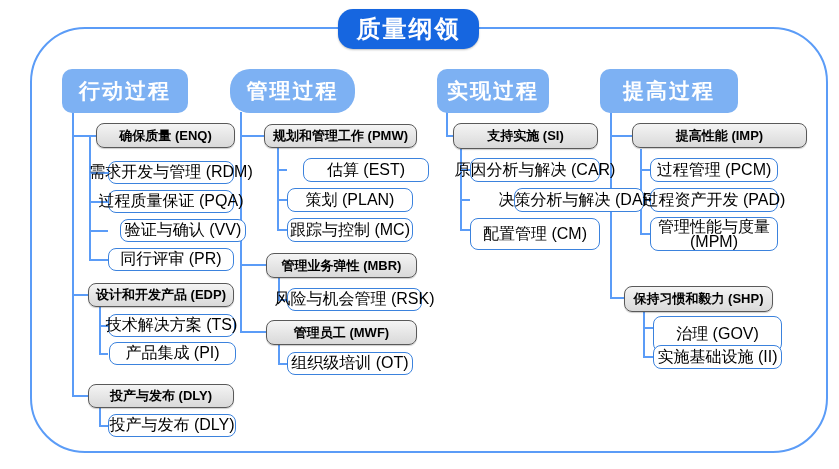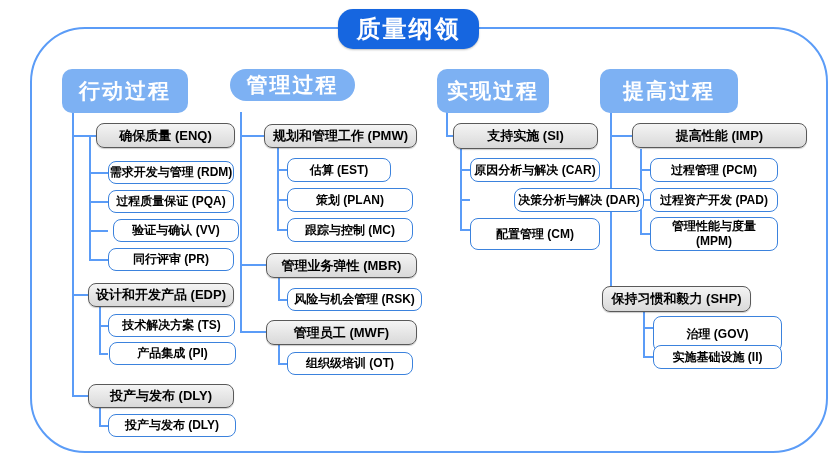--- a/index.html
+++ b/index.html
@@ -23,21 +23,21 @@
     letter-spacing:2px;
   }
   .gbox{
     background:linear-gradient(#f4f4f4,#d9d9d9);
     border:1.5px solid #595959;border-radius:8px;color:#000;
     font-size:13px;font-weight:bold;display:flex;align-items:center;justify-content:center;
     white-space:nowrap;box-shadow:0 1px 1px rgba(0,0,0,.2);
   }
   .leaf{
     background:#ffffff;border:1.5px solid #3b82dd;border-radius:8px;color:#000;
-    font-size:12px;font-weight:bold;display:flex;align-items:center;justify-content:center;
+    font-size:16px;font-weight:normal;display:flex;align-items:center;justify-content:center;
     white-space:nowrap;
   }
   .leaf.wrap{white-space:normal;text-align:center;line-height:15px;padding:1px 4px;}
   .vl{width:2px;background:#5b9cf7;}
   .hl{height:2px;background:#5b9cf7;}
 </style>
 </head>
 <body>
 
 <div class="abs frame" style="left:30px;top:27px;width:798px;height:426px;"></div>
@@ -84,42 +84,42 @@
 <div class="abs hl" style="left:640px;top:169px;width:10px;"></div>
 <div class="abs hl" style="left:640px;top:199px;width:10px;"></div>
 <div class="abs hl" style="left:640px;top:233px;width:10px;"></div>
 <div class="abs vl" style="left:643px;top:311px;height:47px;"></div>
 <div class="abs hl" style="left:643px;top:327px;width:10px;"></div>
 <div class="abs hl" style="left:643px;top:356px;width:10px;"></div>
 
 <div class="abs title" style="left:338px;top:9px;width:141px;height:40px;">质量纲领</div>
 
 <div class="abs col-header" style="left:62px;top:69px;width:126px;height:44px;">行动过程</div>
-<div class="abs col-header" style="left:230px;top:69px;width:125px;height:32px;border-radius:20px;">管理过程</div>
+<div class="abs col-header" style="left:230px;top:69px;width:125px;height:44px;border-radius:20px;">管理过程</div>
 <div class="abs col-header" style="left:437px;top:69px;width:112px;height:44px;">实现过程</div>
 <div class="abs col-header" style="left:600px;top:69px;width:138px;height:44px;">提高过程</div>
 
 <div class="abs gbox" style="left:96px;top:123px;width:139px;height:25px;">确保质量 (ENQ)</div>
 <div class="abs gbox" style="left:88px;top:283px;width:146px;height:24px;">设计和开发产品 (EDP)</div>
 <div class="abs gbox" style="left:88px;top:384px;width:146px;height:24px;">投产与发布 (DLY)</div>
 <div class="abs gbox" style="left:264px;top:124px;width:153px;height:24px;">规划和管理工作 (PMW)</div>
 <div class="abs gbox" style="left:266px;top:253px;width:151px;height:25px;">管理业务弹性 (MBR)</div>
 <div class="abs gbox" style="left:266px;top:320px;width:151px;height:25px;">管理员工 (MWF)</div>
 <div class="abs gbox" style="left:453px;top:123px;width:145px;height:26px;">支持实施 (SI)</div>
 <div class="abs gbox" style="left:632px;top:123px;width:175px;height:25px;">提高性能 (IMP)</div>
-<div class="abs gbox" style="left:602px;top:286px;width:149px;height:26px;">保持习惯和毅力 (SHP)</div>
+<div class="abs gbox" style="left:624px;top:286px;width:149px;height:26px;">保持习惯和毅力 (SHP)</div>
 
 <div class="abs leaf" style="left:108px;top:161px;width:126px;height:23px;">需求开发与管理 (RDM)</div>
 <div class="abs leaf" style="left:108px;top:190px;width:126px;height:23px;">过程质量保证 (PQA)</div>
-<div class="abs leaf" style="left:113px;top:219px;width:126px;height:23px;">验证与确认 (VV)</div>
+<div class="abs leaf" style="left:120px;top:219px;width:126px;height:23px;">验证与确认 (VV)</div>
 <div class="abs leaf" style="left:108px;top:248px;width:126px;height:23px;">同行评审 (PR)</div>
 <div class="abs leaf" style="left:108px;top:314px;width:127px;height:23px;">技术解决方案 (TS)</div>
 <div class="abs leaf" style="left:109px;top:342px;width:127px;height:23px;">产品集成 (PI)</div>
 <div class="abs leaf" style="left:108px;top:414px;width:128px;height:23px;">投产与发布 (DLY)</div>
-<div class="abs leaf" style="left:287px;top:158px;width:104px;height:24px;">估算 (EST)</div>
+<div class="abs leaf" style="left:303px;top:158px;width:126px;height:24px;">估算 (EST)</div>
 <div class="abs leaf" style="left:287px;top:188px;width:126px;height:24px;">策划 (PLAN)</div>
 <div class="abs leaf" style="left:287px;top:218px;width:126px;height:24px;">跟踪与控制 (MC)</div>
 <div class="abs leaf" style="left:287px;top:288px;width:135px;height:23px;">风险与机会管理 (RSK)</div>
 <div class="abs leaf" style="left:287px;top:352px;width:126px;height:23px;">组织级培训 (OT)</div>
 <div class="abs leaf" style="left:470px;top:158px;width:130px;height:24px;">原因分析与解决 (CAR)</div>
 <div class="abs leaf" style="left:470px;top:188px;width:130px;height:24px;margin-left:44px;">决策分析与解决 (DAR)</div>
 <div class="abs leaf" style="left:470px;top:218px;width:130px;height:32px;">配置管理 (CM)</div>
 <div class="abs leaf" style="left:650px;top:158px;width:128px;height:24px;">过程管理 (PCM)</div>
 <div class="abs leaf" style="left:650px;top:188px;width:128px;height:24px;">过程资产开发 (PAD)</div>
 <div class="abs leaf wrap" style="left:650px;top:217px;width:128px;height:34px;">管理性能与度量 (MPM)</div>

